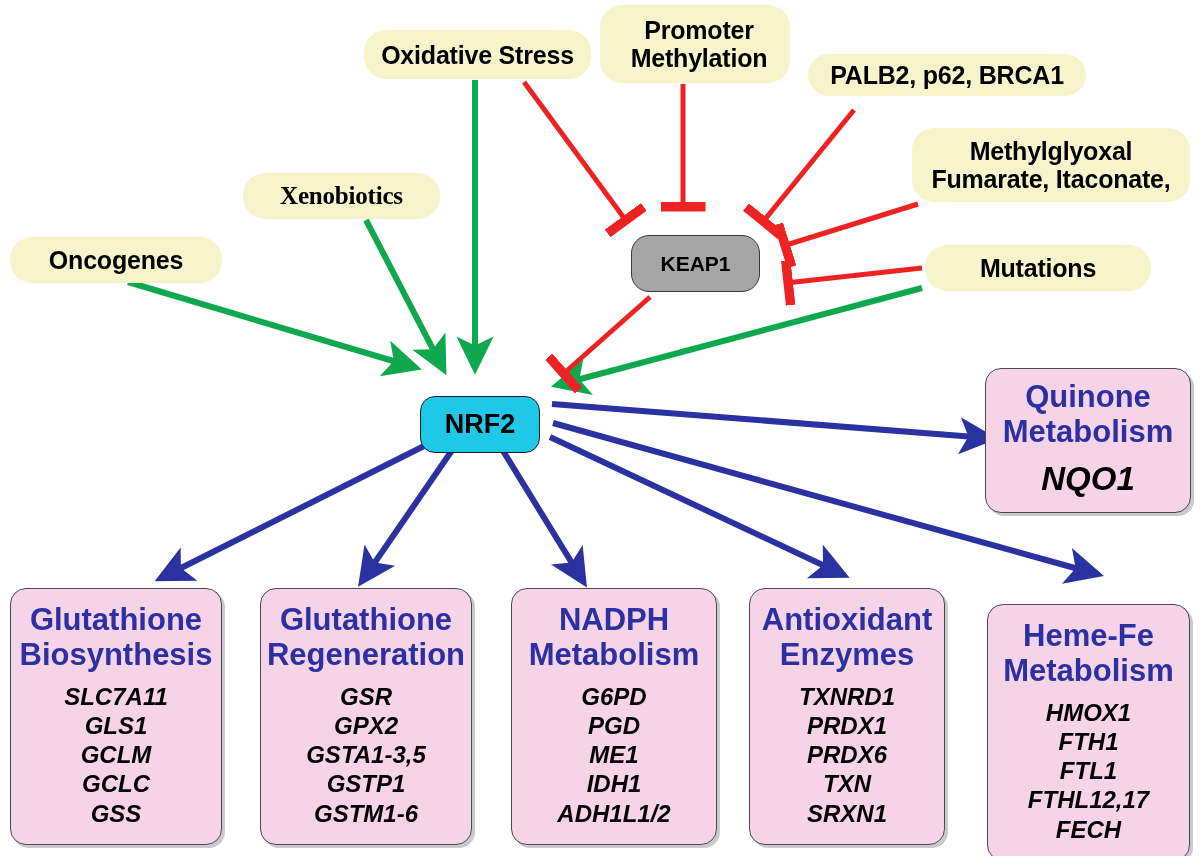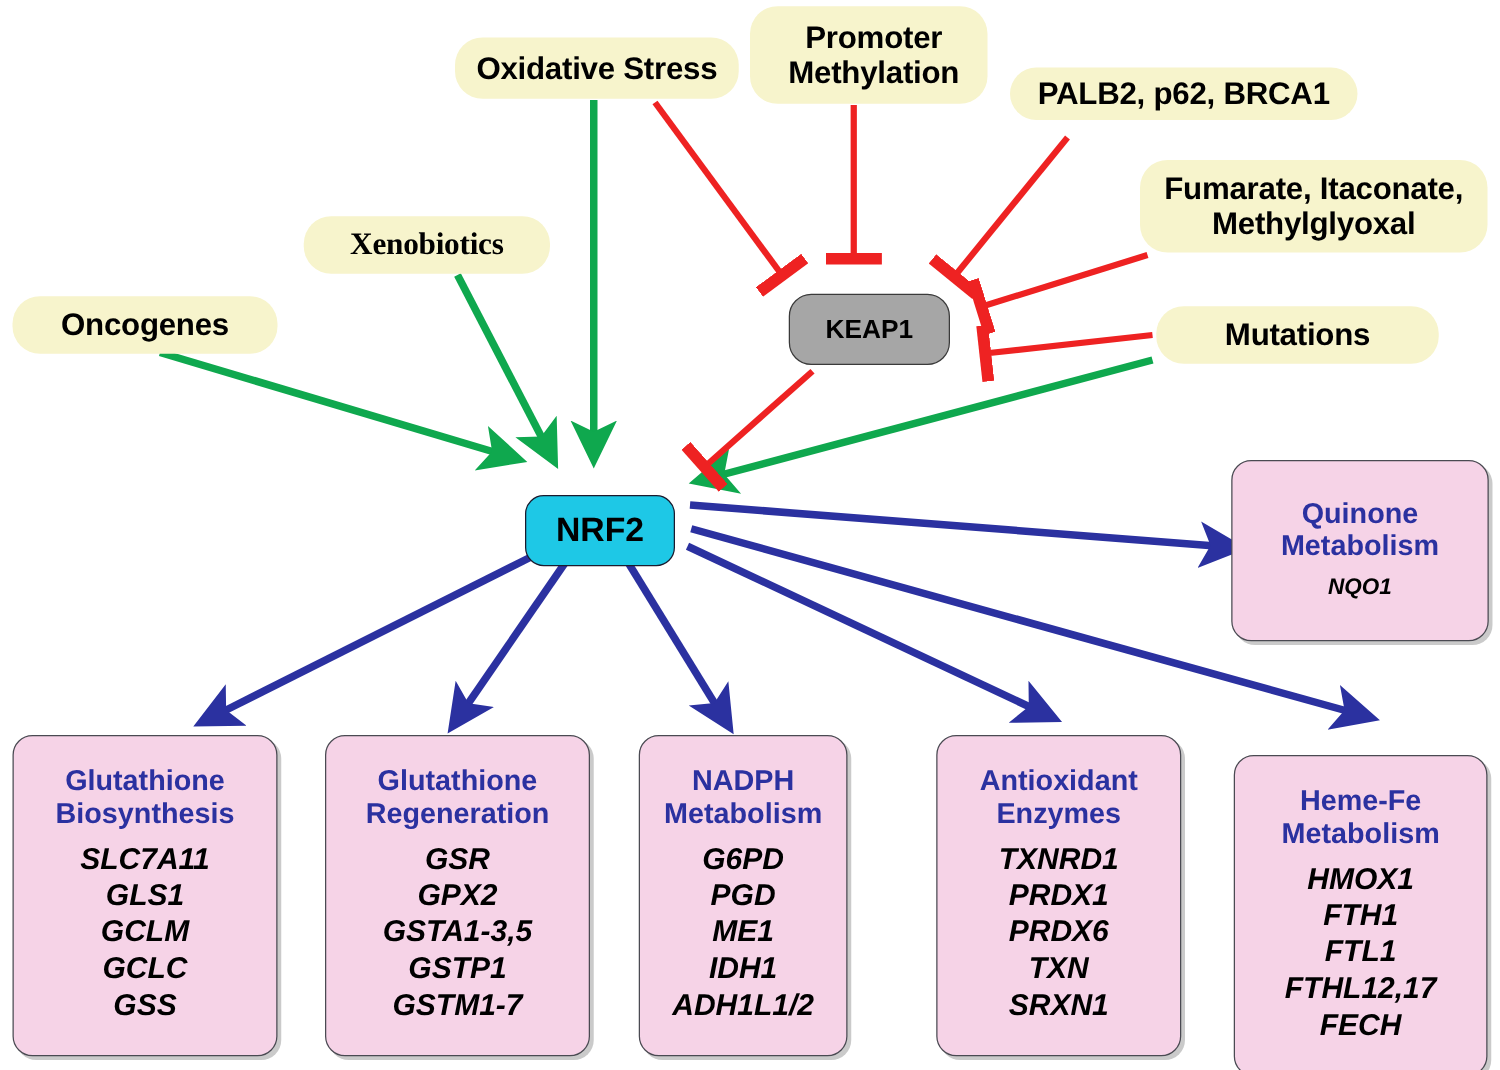--- a/index.html
+++ b/index.html
@@ -65,33 +65,33 @@
   .out {
     background: #f6d3e7;
     border: 1.5px solid #4a4a52;
     border-radius: 16px;
     padding: 8px 6px 10px 6px;
     box-shadow: 3px 3px 0 rgba(80,80,80,0.30);
   }
   .out .title {
     color: #2b31a0;
     font-weight: bold;
-    font-size: 23px;
+    font-size: 31px;
     line-height: 1.12;
     margin-bottom: 9px;
   }
   .out .genes {
     color: #000000;
     font-weight: bold;
     font-style: italic;
     font-size: 24px;
     line-height: 1.22;
   }
   .out .gene { white-space: nowrap; }
-  .out.compact .genes { font-size: 18px; }
+  .out.compact .genes { font-size: 33px; }
 </style>
 </head>
 <body>
 
 <div id="canvas">
 
   <svg id="edges" viewBox="0 0 1200 856" width="1200" height="856">
     <defs>
       <marker id="ah-green" markerWidth="7" markerHeight="7" refX="2.6" refY="3.5" orient="auto" markerUnits="strokeWidth">
         <path d="M0,0.4 L6.4,3.5 L0,6.6 L1.5,3.5 Z" fill="#0fa84e"></path>
@@ -155,22 +155,22 @@
   <div class="node stim" style="left:600px; top:5px; width:190px; height:78px;padding-left:24px;">
     <span>Promoter</span>
     <span>Methylation</span>
   </div>
 
   <div class="node stim" style="left:808px; top:54px; width:278px; height:42px;">
     <span>PALB2, p62, BRCA1</span>
   </div>
 
   <div class="node stim" style="left:912px; top:128px; width:278px; height:74px;">
+    <span>Methylglyoxal</span>
     <span>Fumarate, Itaconate,</span>
-    <span>Methylglyoxal</span>
   </div>
 
   <div class="node stim" style="left:925px; top:245px; width:226px; height:46px;">
     <span>Mutations</span>
   </div>
 
   <div class="node keap" style="left:631px; top:235px; width:129px; height:57px;">
     <span>KEAP1</span>
   </div>
 
@@ -195,25 +195,25 @@
   <div class="node out" style="left:260px; top:588px; width:212px; height:257px;">
     <div class="title">
       <div>Glutathione</div>
       <div>Regeneration</div>
     </div>
     <div class="genes">
       <div class="gene">GSR</div>
       <div class="gene">GPX2</div>
       <div class="gene">GSTA1-3,5</div>
       <div class="gene">GSTP1</div>
-      <div class="gene">GSTM1-7</div>
-    </div>
-  </div>
-
-  <div class="node out" style="left:511px; top:588px; width:167px; height:257px;">
+      <div class="gene">GSTM1-6</div>
+    </div>
+  </div>
+
+  <div class="node out" style="left:511px; top:588px; width:206px; height:257px;">
     <div class="title">
       <div>NADPH</div>
       <div>Metabolism</div>
     </div>
     <div class="genes">
       <div class="gene">G6PD</div>
       <div class="gene">PGD</div>
       <div class="gene">ME1</div>
       <div class="gene">IDH1</div>
       <div class="gene">ADH1L1/2</div>

